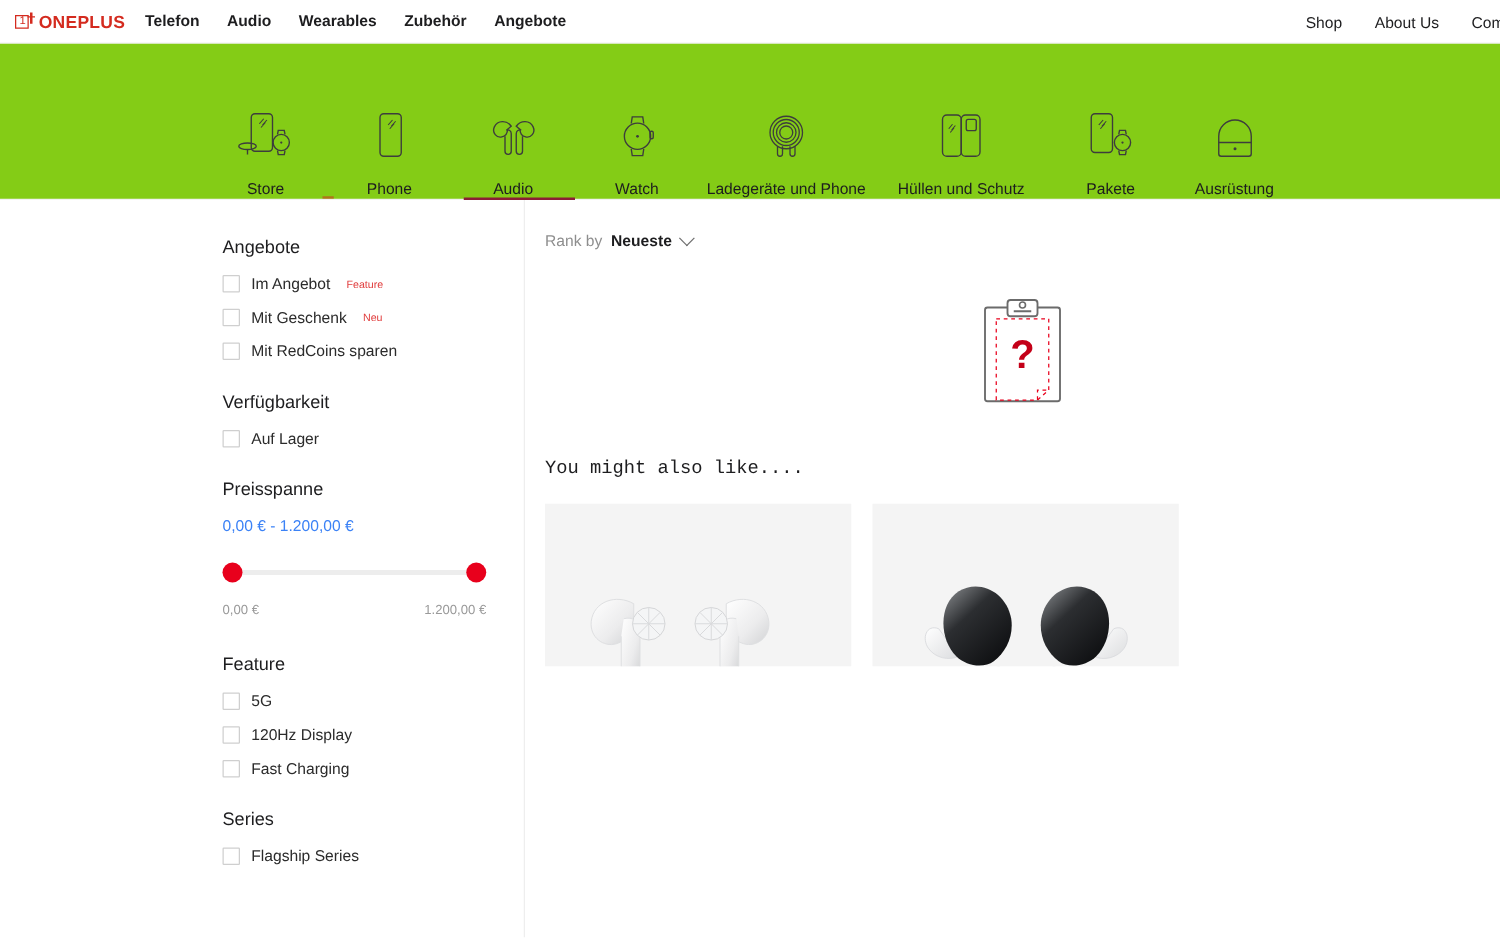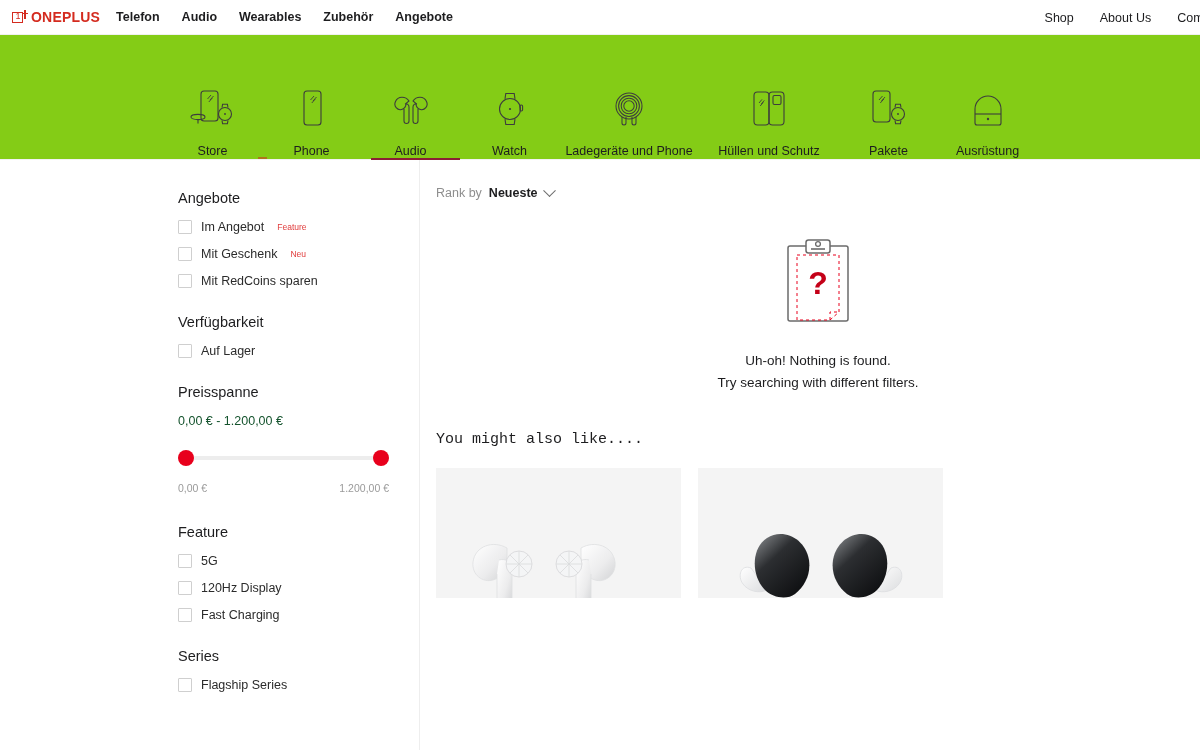--- a/index.html
+++ b/index.html
@@ -155,21 +155,21 @@
     color: #2b2b2b;
   }
   .badge {
     font-size: 8.5px;
     color: #e03b3b;
     margin-left: 4px;
     vertical-align: 1px;
   }
   .price-value {
     font-size: 12.5px;
-    color: #14532d;
+    color: #3b82f6;
     margin-bottom: 22px;
   }
   .slider {
     position: relative;
     width: 211px;
     height: 16px;
     margin-bottom: 16px;
   }
   .slider-track {
     position: absolute;
@@ -474,24 +474,20 @@
         <svg width="66" height="86" viewBox="0 0 66 86" fill="none">
           <rect x="3" y="8" width="60" height="75" rx="2" stroke="#6b6b6b" stroke-width="1.5" fill="#fff"></rect>
           <path d="M12 17 h42 v57 l-9 8 h-33 z" stroke="#e8001c" stroke-width="1" stroke-dasharray="3 3" fill="none"></path>
           <path d="M45 82 v-8 h9" stroke="#e8001c" stroke-width="1" stroke-dasharray="3 3" fill="none"></path>
           <rect x="21" y="2" width="24" height="13" rx="2.5" stroke="#6b6b6b" stroke-width="1.5" fill="#fff"></rect>
           <circle cx="33" cy="6" r="2.4" stroke="#6b6b6b" stroke-width="1.3" fill="#fff"></circle>
           <path d="M26 11 h14" stroke="#6b6b6b" stroke-width="1.6"></path>
           <text x="33" y="56" text-anchor="middle" fill="#c40018" font-family="Liberation Sans, sans-serif" font-size="32" font-weight="bold">?</text>
         </svg>
       </span>
-      <div class="empty-msg">
-        <div>Uh-oh! Nothing is found.</div>
-        <div>Try searching with different filters.</div>
-      </div>
     </div>
 
     <div class="suggest-title">You might also like....</div>
 
     <div class="cards">
 
       <div class="card">
         <span class="art">
           <svg width="200" height="120" viewBox="0 0 200 120">
             <defs>

